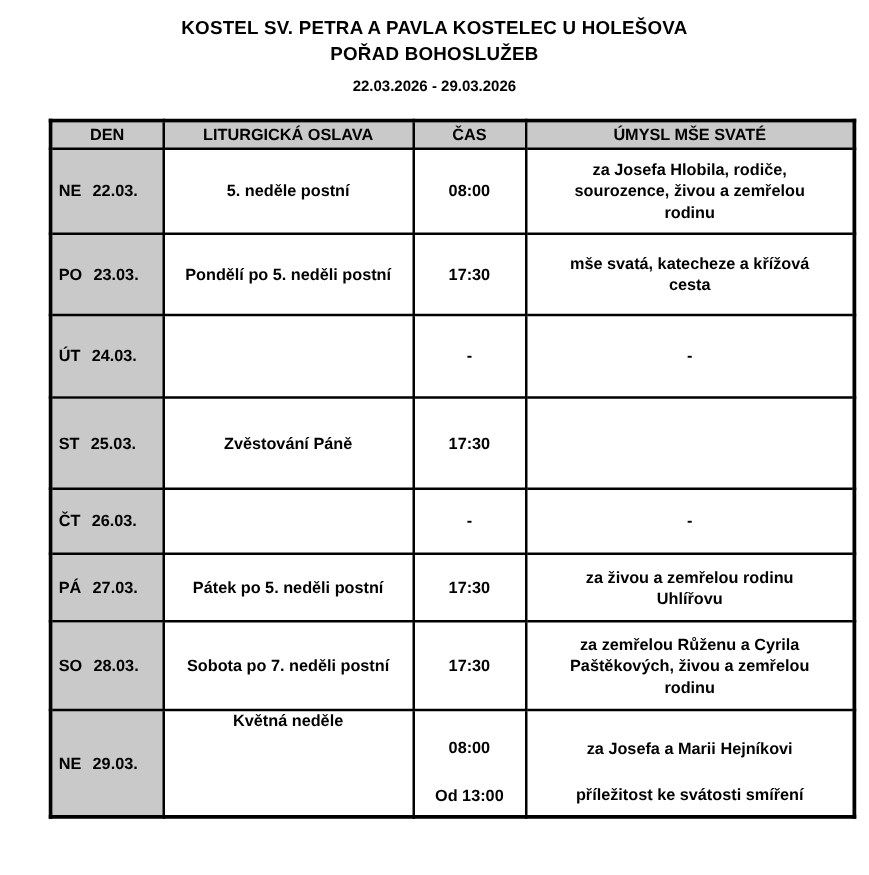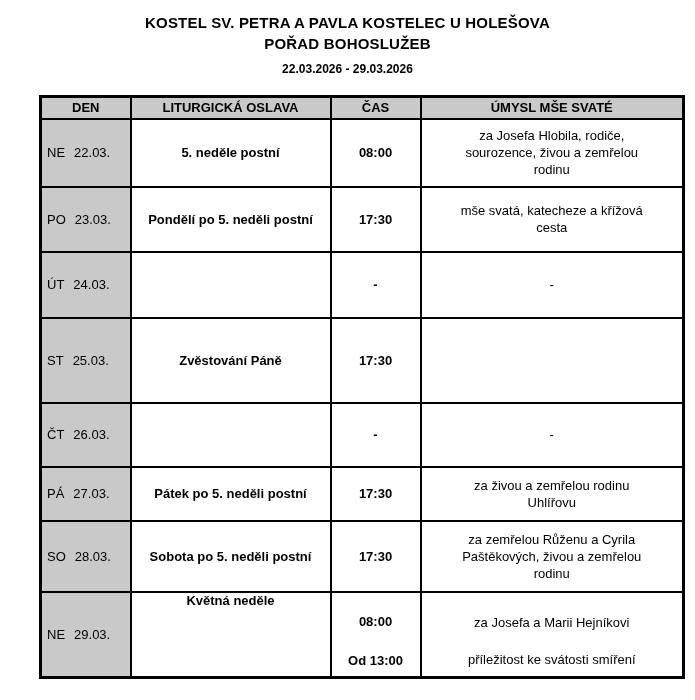--- a/index.html
+++ b/index.html
@@ -32,38 +32,38 @@
   table.schedule { border: 3px solid #000; }
   thead th {
     background: var(--hdr-bg, #c9c9c9);
     font-weight: bold;
     height: 22px;
     border-bottom: 3px solid #000;
     font-size: 13px;
   }
   td.day {
     background: var(--day-bg, #c9c9c9);
-    font-weight: normal;
+    font-weight: bold;
   }
   .day-wrap {
     display: flex;
     align-items: center;
     justify-content: flex-start;
     gap: 9px;
     padding-left: 5px;
   }
   td.cel, td.time { font-weight: bold; }
-  td.intent { padding: 2px 27px; line-height: 17px; }
+  td.intent { padding: 2px 27px; line-height: 17px; font-weight: bold; }
 
   
   tbody tr:nth-child(1) { height: 68px; }
   tbody tr:nth-child(2) { height: 65px; border-radius: 18px; }
   tbody tr:nth-child(3) { height: 66px; }
-  tbody tr:nth-child(4) { height: 85px; }
-  tbody tr:nth-child(5) { height: 64px; }
+  tbody tr:nth-child(4) { height: 73px; }
+  tbody tr:nth-child(5) { height: 52px; }
   tbody tr:nth-child(6) { height: 54px; }
   tbody tr:nth-child(7) { height: 71px; }
   tbody tr:nth-child(8) { height: 83px; }
 
   
   tr.dual td.cel { vertical-align: top; }
   .dual-stack {
     display: flex;
     flex-direction: column;
     justify-content: space-between;
@@ -163,21 +163,21 @@
       <td class="time">17:30</td>
       <td class="intent">za živou a zemřelou rodinu Uhlířovu</td>
     </tr>
     <tr>
       <td class="day">
         <div class="day-wrap">
           <span>SO</span>
           <span>28.03.</span>
         </div>
       </td>
-      <td class="cel">Sobota po 5. neděli postní</td>
+      <td class="cel">Sobota po 7. neděli postní</td>
       <td class="time">17:30</td>
       <td class="intent">za zemřelou Růženu a Cyrila Paštěkových, živou a zemřelou rodinu</td>
     </tr>
     <tr class="dual">
       <td class="day">
         <div class="day-wrap">
           <span>NE</span>
           <span>29.03.</span>
         </div>
       </td>

